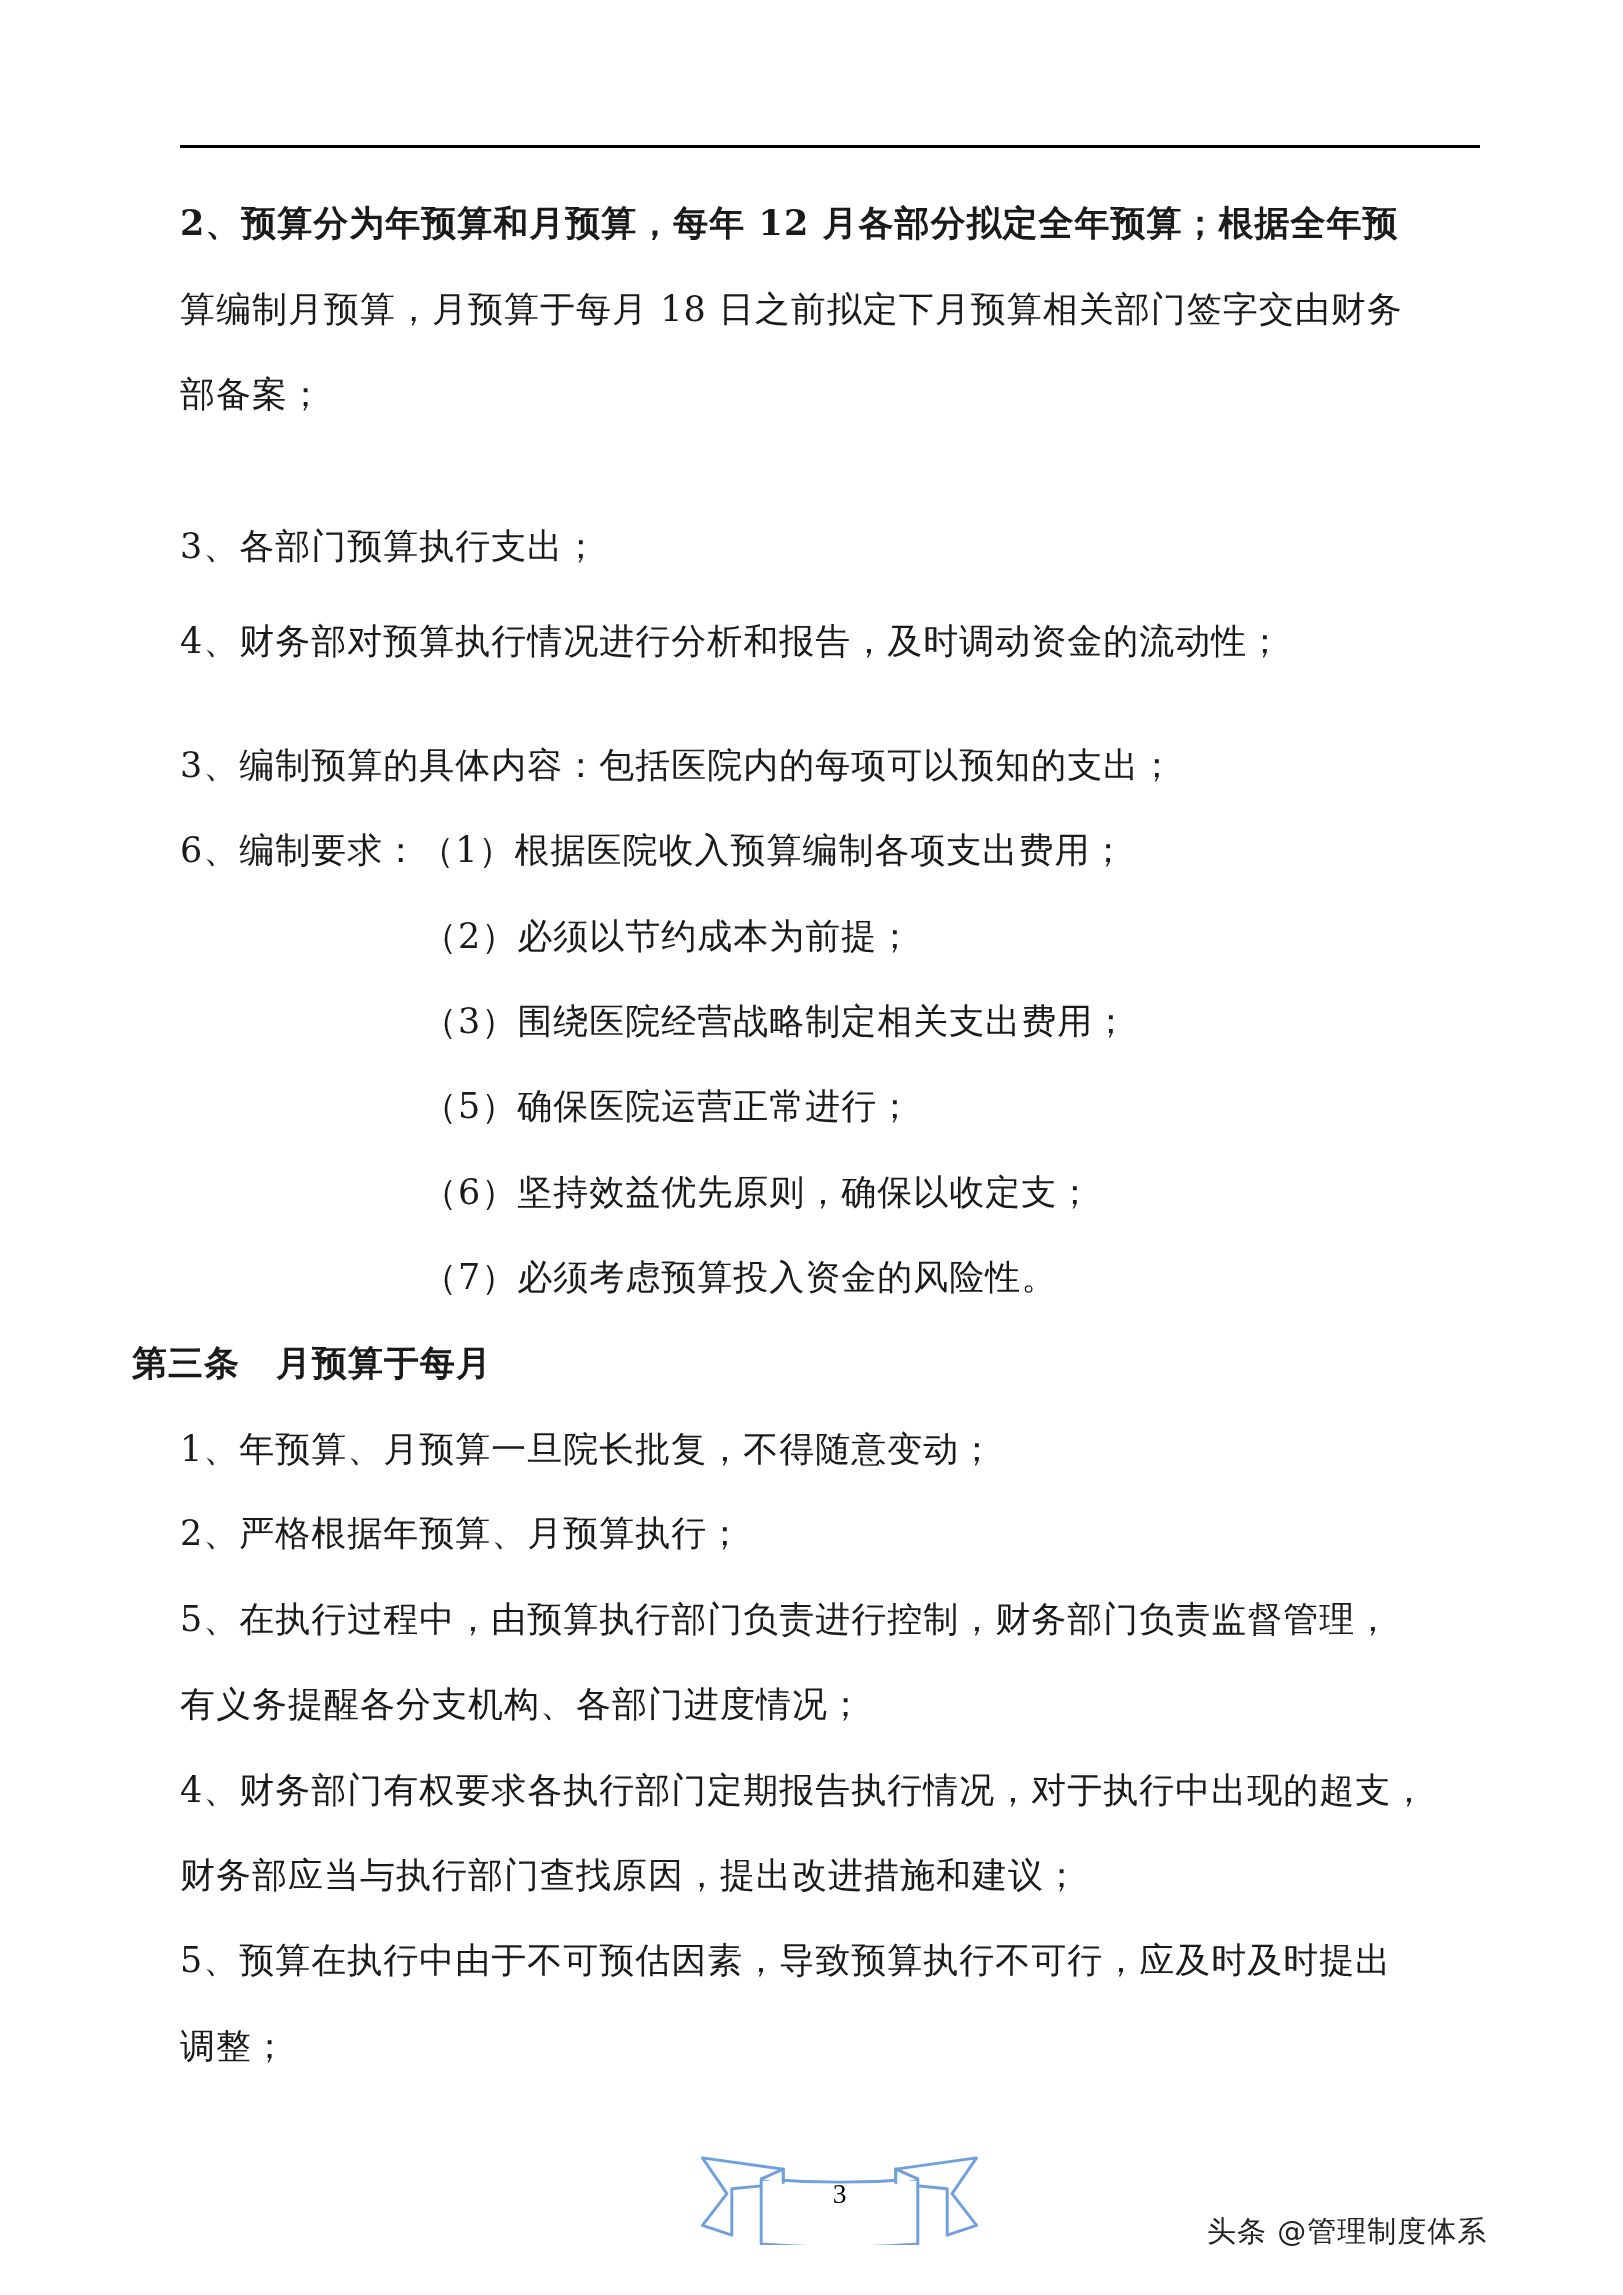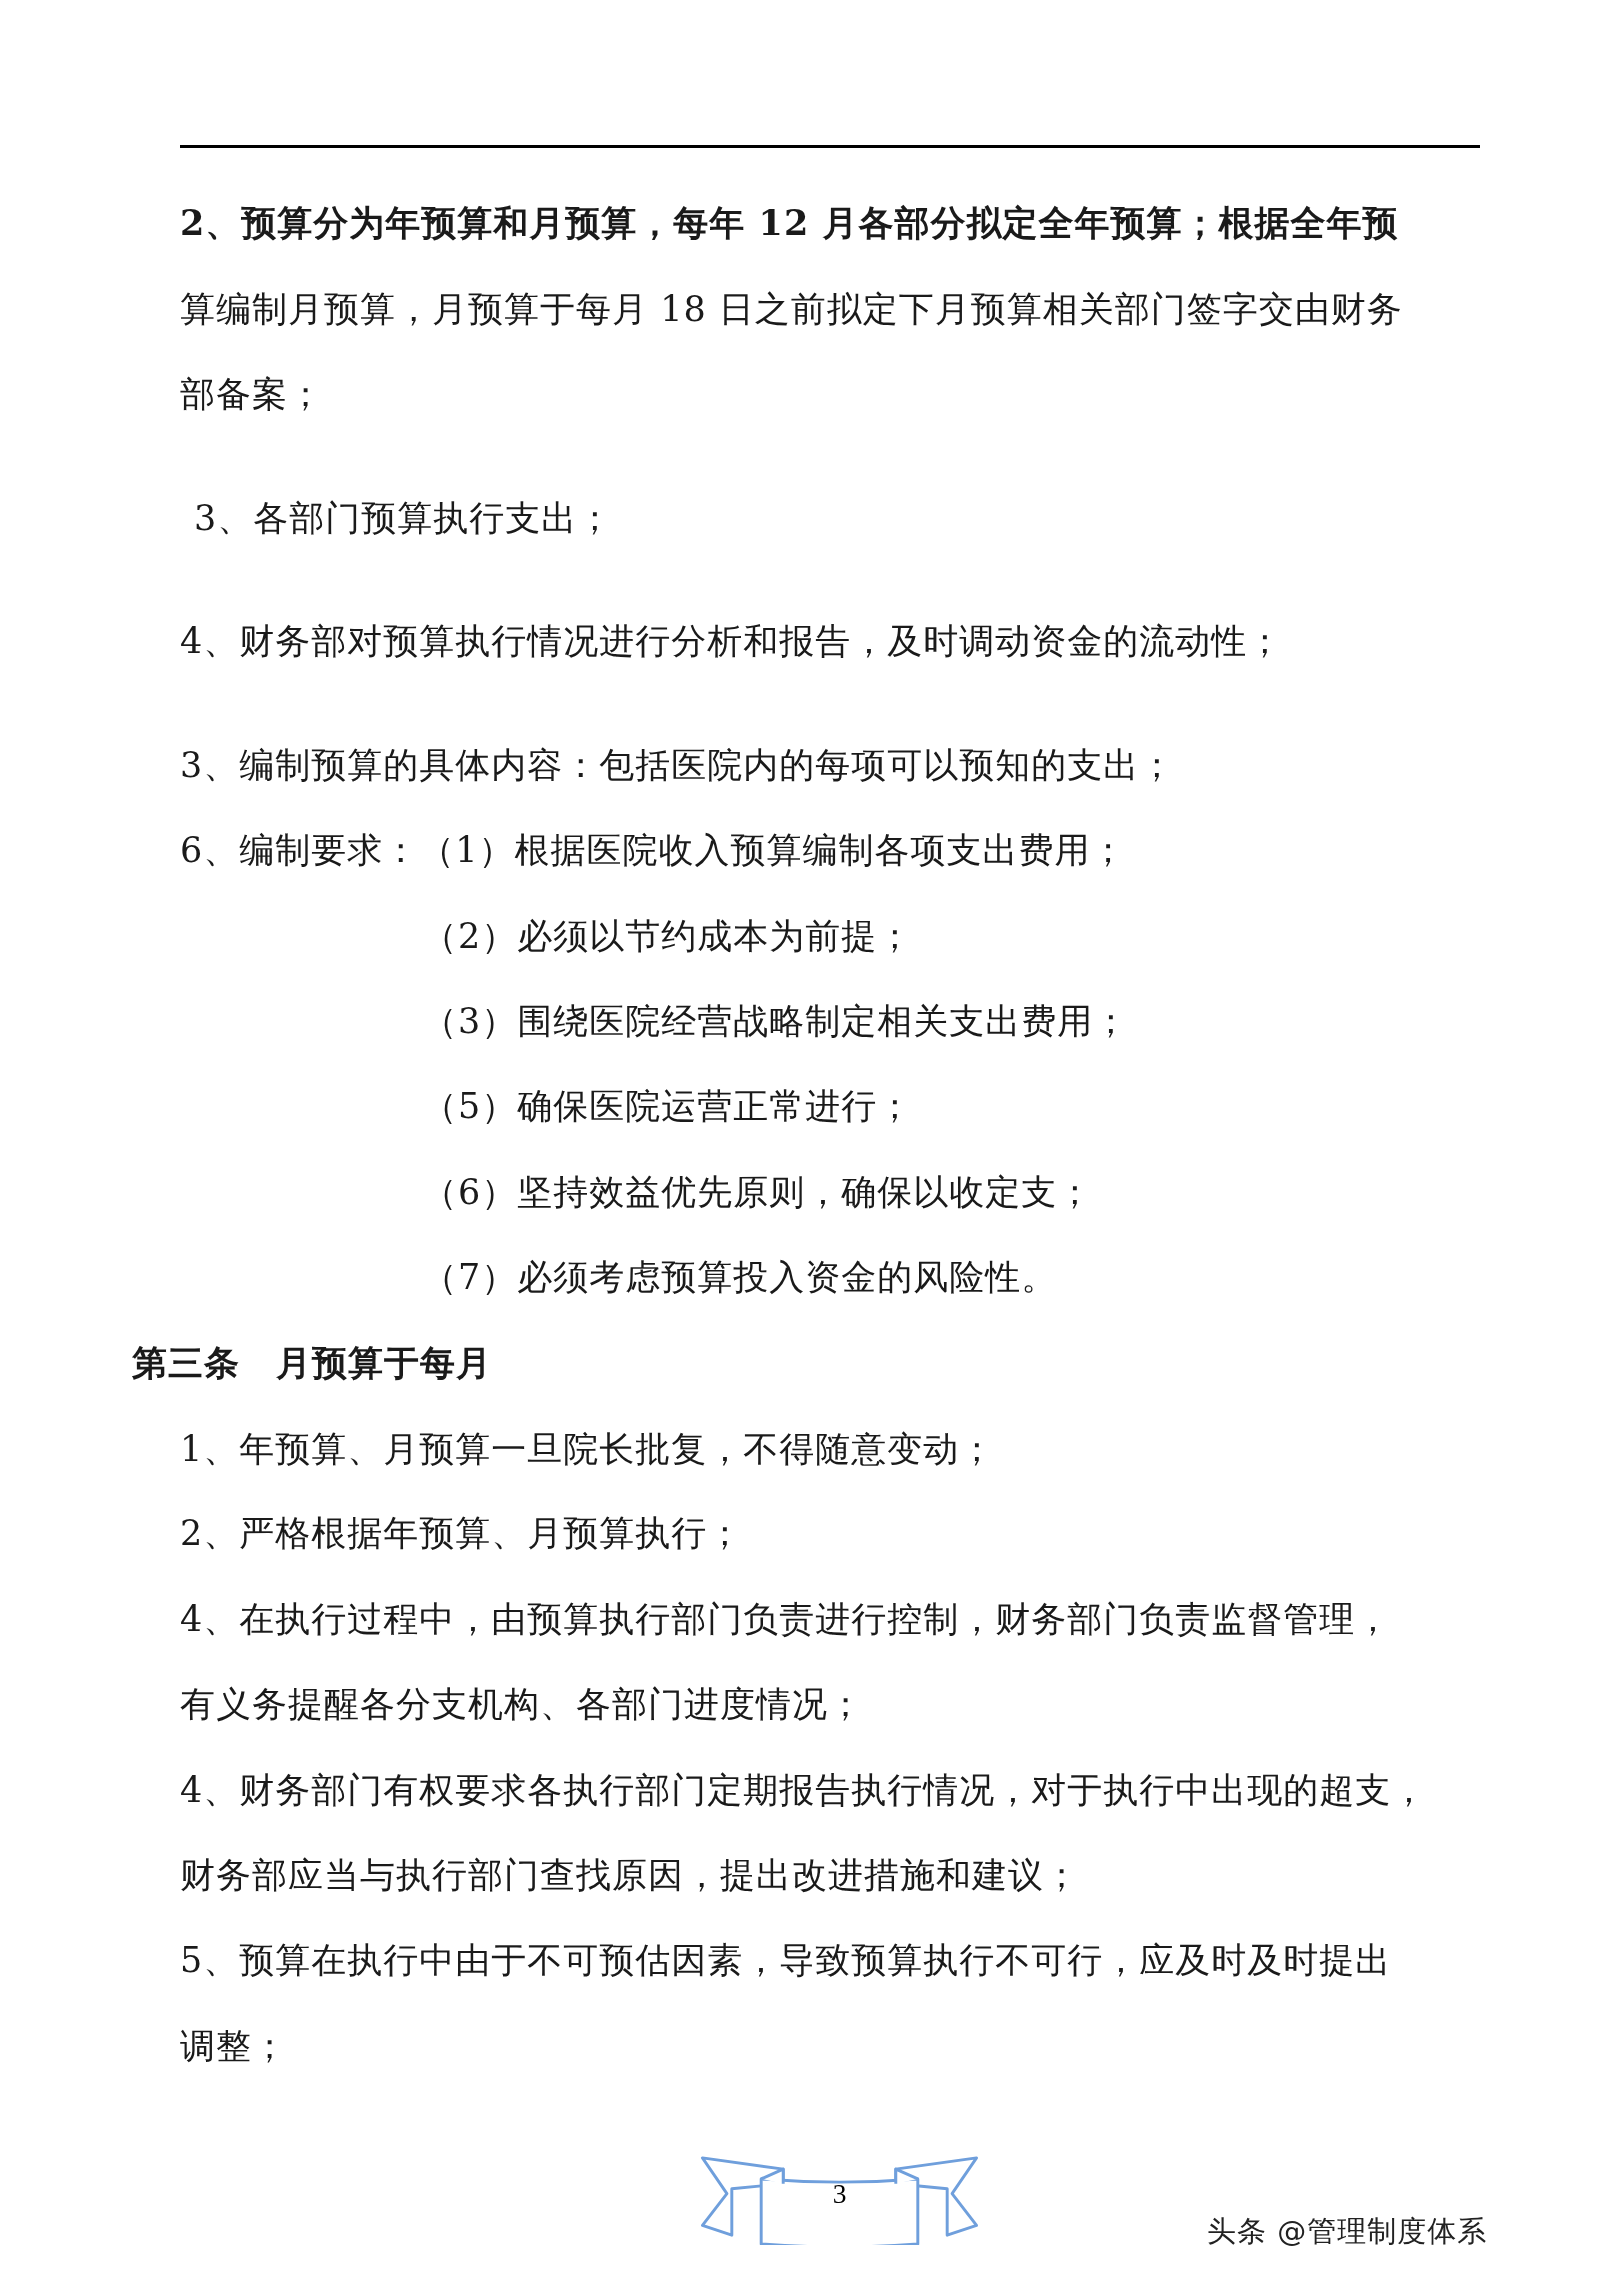--- a/index.html
+++ b/index.html
@@ -17,37 +17,37 @@
 </style>
 </head>
 <body>
 
 <div class="rule"></div>
 
 <div id="lines">
   <div class="line" style="left: 180px; top: 201px; font-weight: bold;">2、预算分为年预算和月预算，每年 12 月各部分拟定全年预算；根据全年预</div>
   <div class="line" style="left: 180px; top: 287px;">算编制月预算，月预算于每月 18 日之前拟定下月预算相关部门签字交由财务</div>
   <div class="line" style="left: 180px; top: 372px;">部备案；</div>
-  <div class="line" style="left: 180px; top: 496px; margin-left: 14px;">3、各部门预算执行支出；</div>
+  <div class="line" style="left: 180px; top: 524px;">3、各部门预算执行支出；</div>
   <div class="line" style="left: 180px; top: 619px;">4、财务部对预算执行情况进行分析和报告，及时调动资金的流动性；</div>
   <div class="line" style="left: 180px; top: 743px;">3、编制预算的具体内容：包括医院内的每项可以预知的支出；</div>
   <div class="line" style="left: 180px; top: 828px;">6、编制要求：（1）根据医院收入预算编制各项支出费用；</div>
   <div class="line" style="left: 422px; top: 914px;">（2）必须以节约成本为前提；</div>
   <div class="line" style="left: 422px; top: 999px;">（3）围绕医院经营战略制定相关支出费用；</div>
   <div class="line" style="left: 422px; top: 1084px;">（5）确保医院运营正常进行；</div>
   <div class="line" style="left: 422px; top: 1170px;">（6）坚持效益优先原则，确保以收定支；</div>
   <div class="line" style="left: 422px; top: 1255px;">（7）必须考虑预算投入资金的风险性。</div>
 </div>
 
 <div class="line bold" id="heading" style="left: 132px; top: 1341px;">第三条　月预算于每月</div>
 
 <div id="slines">
   <div class="line" style="left: 180px; top: 1427px;">1、年预算、月预算一旦院长批复，不得随意变动；</div>
   <div class="line" style="left: 180px; top: 1511px;">2、严格根据年预算、月预算执行；</div>
-  <div class="line" style="left: 180px; top: 1597px;">4、在执行过程中，由预算执行部门负责进行控制，财务部门负责监督管理，</div>
+  <div class="line" style="left: 180px; top: 1597px;">5、在执行过程中，由预算执行部门负责进行控制，财务部门负责监督管理，</div>
   <div class="line" style="left: 180px; top: 1682px;">有义务提醒各分支机构、各部门进度情况；</div>
   <div class="line" style="left: 180px; top: 1768px;">4、财务部门有权要求各执行部门定期报告执行情况，对于执行中出现的超支，</div>
   <div class="line" style="left: 180px; top: 1853px;">财务部应当与执行部门查找原因，提出改进措施和建议；</div>
   <div class="line" style="left: 180px; top: 1938px;">5、预算在执行中由于不可预估因素，导致预算执行不可行，应及时及时提出</div>
   <div class="line" style="left: 180px; top: 2024px;">调整；</div>
 </div>
 
 <svg class="pagebadge" viewBox="0 0 580 190">
   <g fill="#ffffff" stroke="#6f9fdc" stroke-width="6" stroke-linejoin="round">
     <polygon points="10,12 175,35 175,65 70,75 70,170 10,150 60,85"></polygon>

